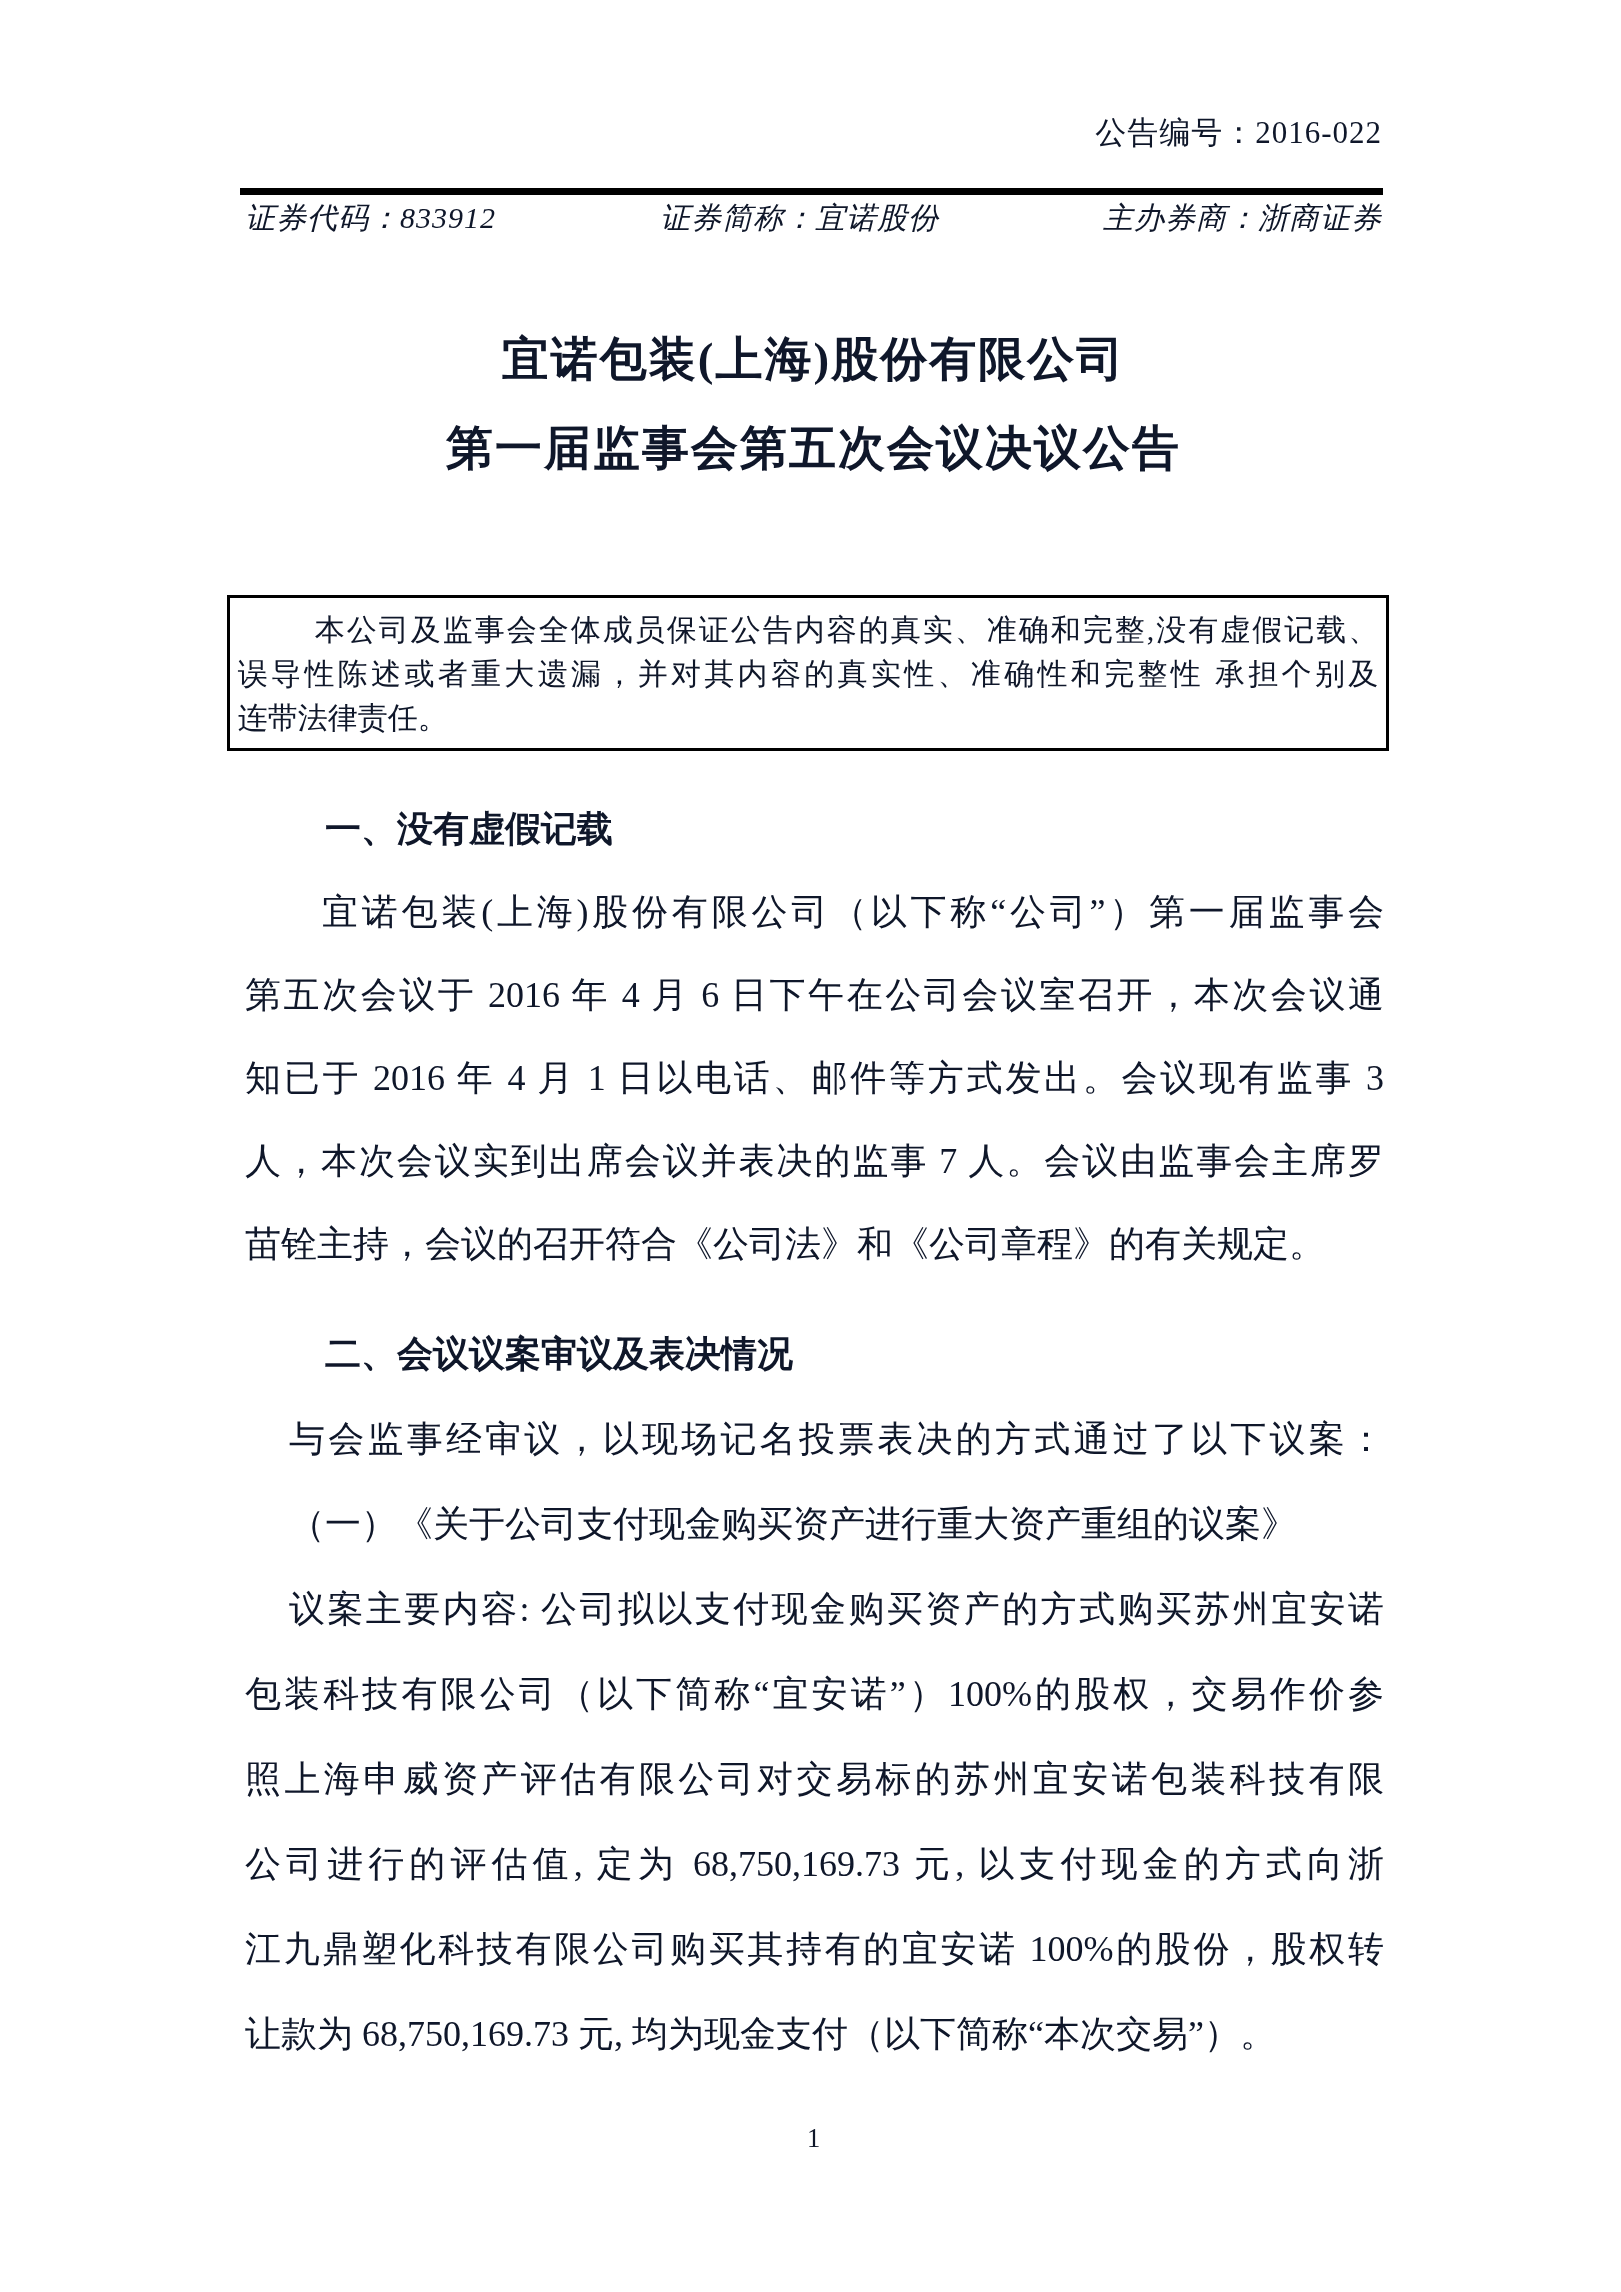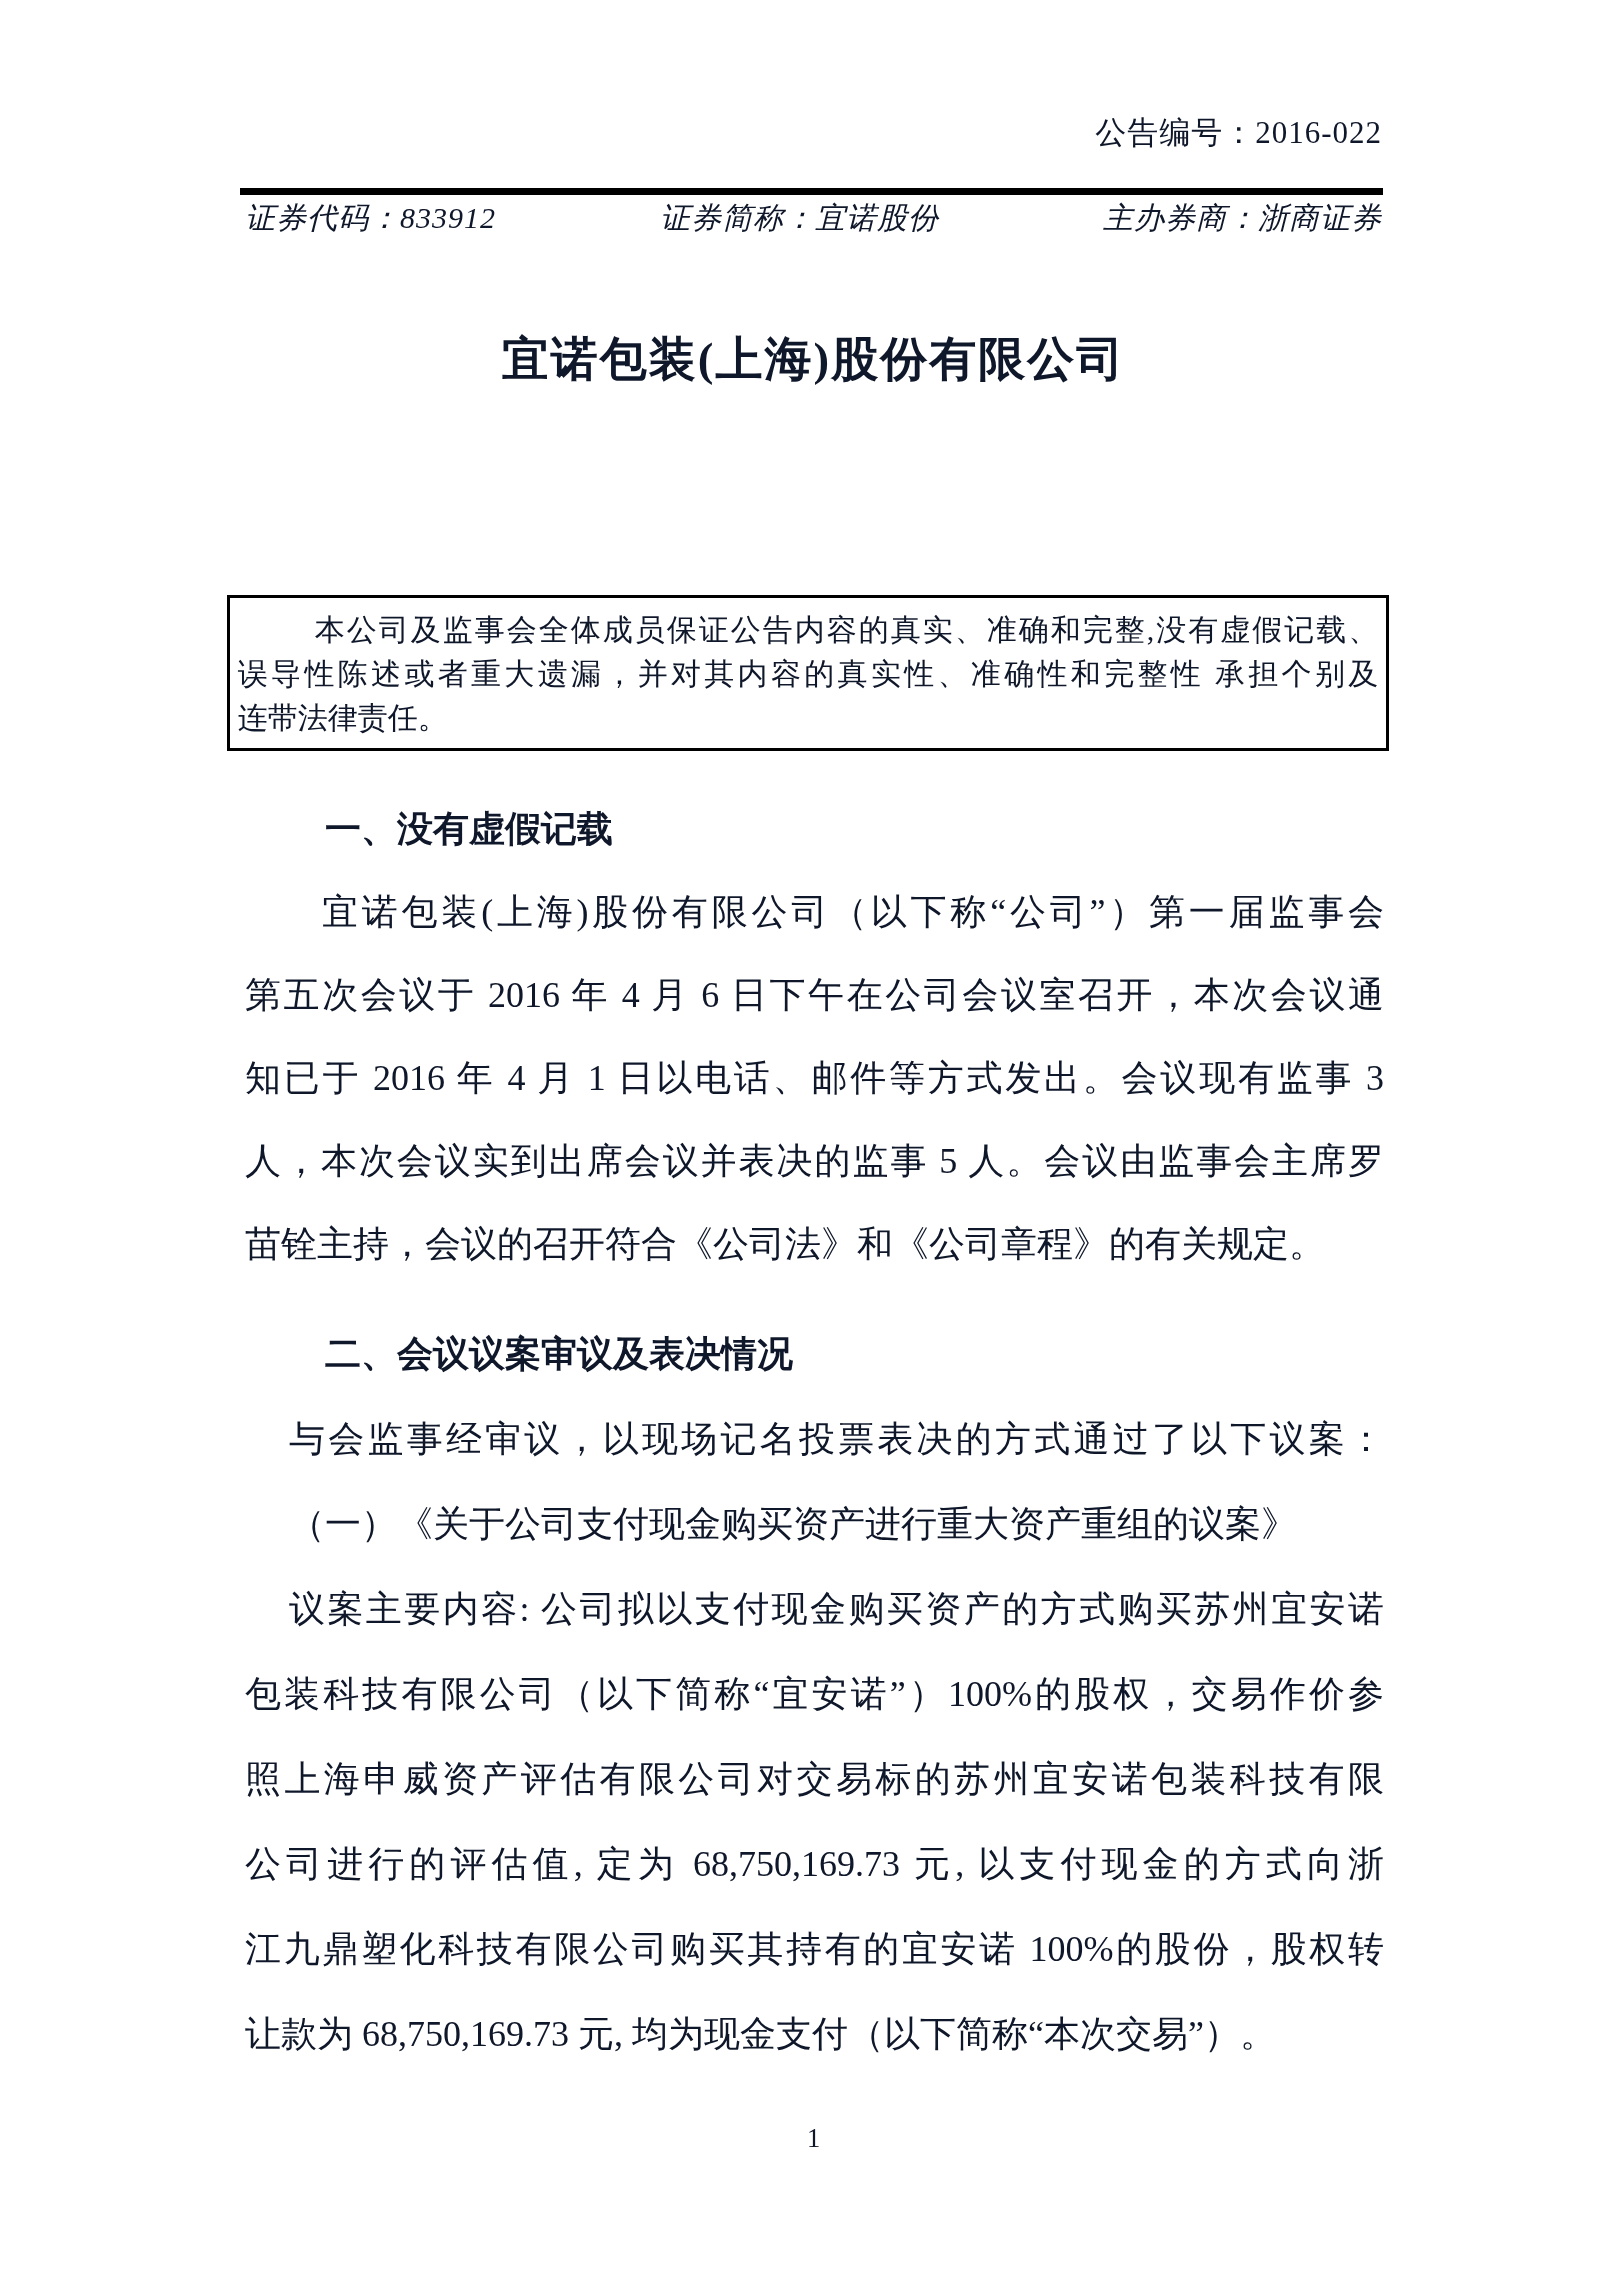--- a/index.html
+++ b/index.html
@@ -113,33 +113,34 @@
 
   <div class="top-rule"></div>
 
   <div class="sec-header">
     <span>证券代码：833912</span>
     <span>证券简称：宜诺股份</span>
     <span>主办券商：浙商证券</span>
   </div>
 
   <div class="doc-title t1">宜诺包装(上海)股份有限公司</div>
+  <div class="doc-title t2">第一届监事会第五次会议决议公告</div>
 
   <div class="disclaimer-box">
     <div class="dline stretch indent2">本公司及监事会全体成员保证公告内容的真实、准确和完整,没有虚假记载、</div>
     <div class="dline stretch">误导性陈述或者重大遗漏，并对其内容的真实性、准确性和完整性 承担个别及</div>
     <div class="dline">连带法律责任。</div>
   </div>
 
   <div class="body-block b1">
     <div class="bline heading">一、没有虚假记载</div>
     <div class="bline stretch indent2">宜诺包装(上海)股份有限公司（以下称“公司”）第一届监事会</div>
     <div class="bline stretch">第五次会议于 2016 年 4 月 6 日下午在公司会议室召开，本次会议通</div>
     <div class="bline stretch">知已于 2016 年 4 月 1 日以电话、邮件等方式发出。会议现有监事 3</div>
-    <div class="bline stretch">人，本次会议实到出席会议并表决的监事 5 人。会议由监事会主席罗</div>
+    <div class="bline stretch">人，本次会议实到出席会议并表决的监事 7 人。会议由监事会主席罗</div>
     <div class="bline">苗铨主持，会议的召开符合《公司法》和《公司章程》的有关规定。</div>
   </div>
 
   <div class="body-block b2">
     <div class="bline heading">二、会议议案审议及表决情况</div>
     <div class="bline stretch indent1">与会监事经审议，以现场记名投票表决的方式通过了以下议案：</div>
     <div class="bline indent1">（一）《关于公司支付现金购买资产进行重大资产重组的议案》</div>
     <div class="bline stretch indent1">议案主要内容: 公司拟以支付现金购买资产的方式购买苏州宜安诺</div>
     <div class="bline stretch">包装科技有限公司（以下简称“宜安诺”）100%的股权，交易作价参</div>
     <div class="bline stretch">照上海申威资产评估有限公司对交易标的苏州宜安诺包装科技有限</div>

